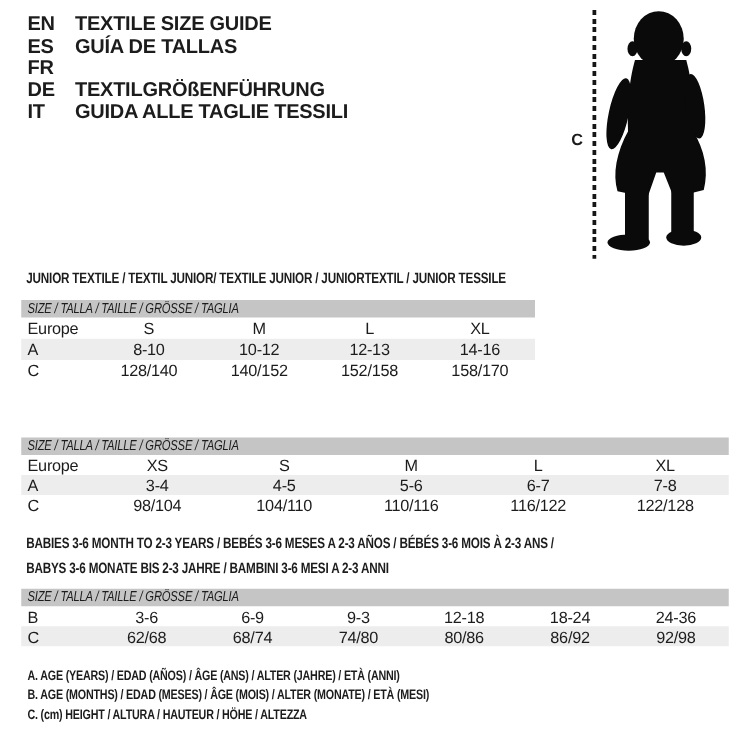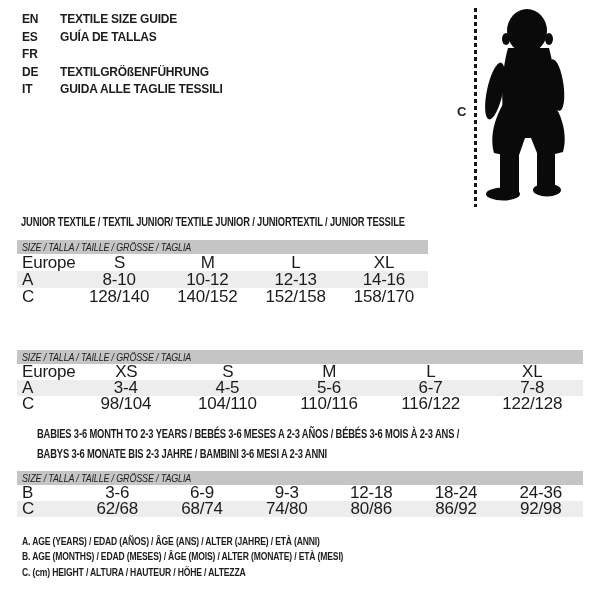--- a/index.html
+++ b/index.html
@@ -2,39 +2,39 @@
 <html><head>
 <meta charset="utf-8">
 <style>
   html,body { margin:0; padding:0; background:#fff; }
   .page {
     position:relative; width:600px; height:600px; background:#ffffff;
     font-family:"Liberation Sans","DejaVu Sans",sans-serif;
     color:#1c1c1c; overflow:hidden;
   }
   
-  .lang-list { position:absolute; left:22px; top:11px; font-size:12px; font-weight:bold; line-height:17.5px; letter-spacing:-0.2px; }
+  .lang-list { position:absolute; left:22px; top:11px; font-size:16px; font-weight:bold; line-height:17.5px; letter-spacing:-0.2px; }
   .lang-row { display:flex; white-space:nowrap; }
   .lang-code { width:38px; flex:0 0 38px; }
   
   .height-line {
     position:absolute; left:474px; top:8px; width:2.5px; height:199px;
     background-image:repeating-linear-gradient(to bottom,#161616 0px,#161616 4px,transparent 4px,transparent 7px);
   }
   .height-label { position:absolute; left:457px; top:104px; font-size:13px; font-weight:bold; }
   .baby-svg { position:absolute; left:483px; top:6px; width:85px; height:200px; }
   
   .sec-title { position:absolute; left:21px; font-size:12px; font-weight:bold; line-height:14px; white-space:nowrap; }
-  .sec-title.two-line { line-height:20px;margin-left:16px; }
+  .sec-title.two-line { line-height:20px; }
   .cond { display:inline-block; transform:scaleX(0.78); transform-origin:0 50%; white-space:nowrap; letter-spacing:-0.2px; }
   .subscript { font-size:8px; vertical-align:-2px; }
   
   .size-table { position:absolute; left:17px; }
   .t-header { background:#c5c5c5; height:14px; display:flex; align-items:center; padding-left:5px; font-size:11.5px; font-weight:normal;font-style:italic; }
-  .t-row { display:flex; align-items:center; font-size:17px; letter-spacing:-0.2px; }
+  .t-row { display:flex; align-items:center; font-size:13px; letter-spacing:-0.2px; }
   .t-row.shaded { background:#ededed; }
   .t1 .t-row { height:17px; }
   .t2 .t-row, .t3 .t-row { height:16px; }
   .t-label { flex:0 0 53px; padding-left:5px; }
   .t-cell { flex:1; text-align:center; }
   
   .footnotes { position:absolute; left:22px; top:534px; font-size:11px; font-weight:bold; line-height:15.3px; }
 </style>
 </head>
 <body>

